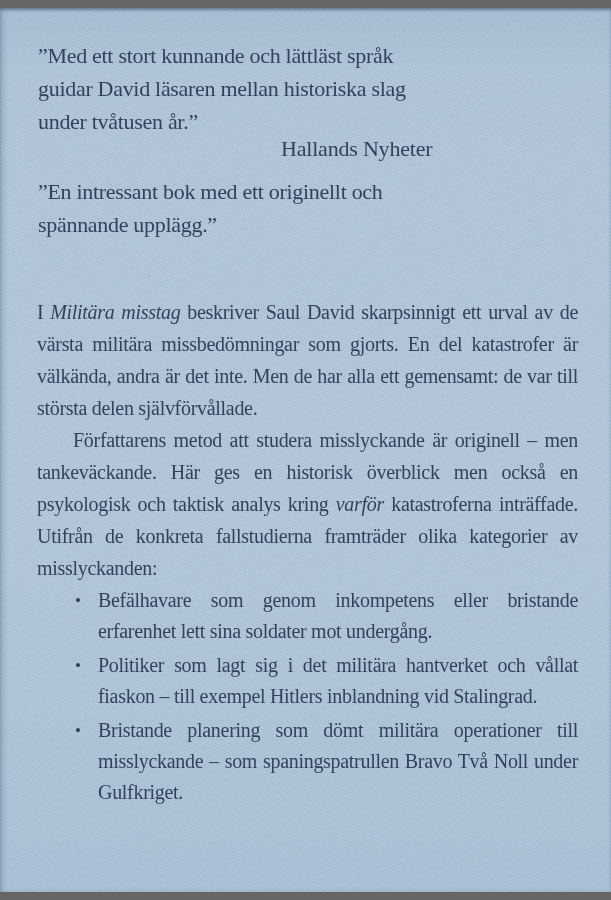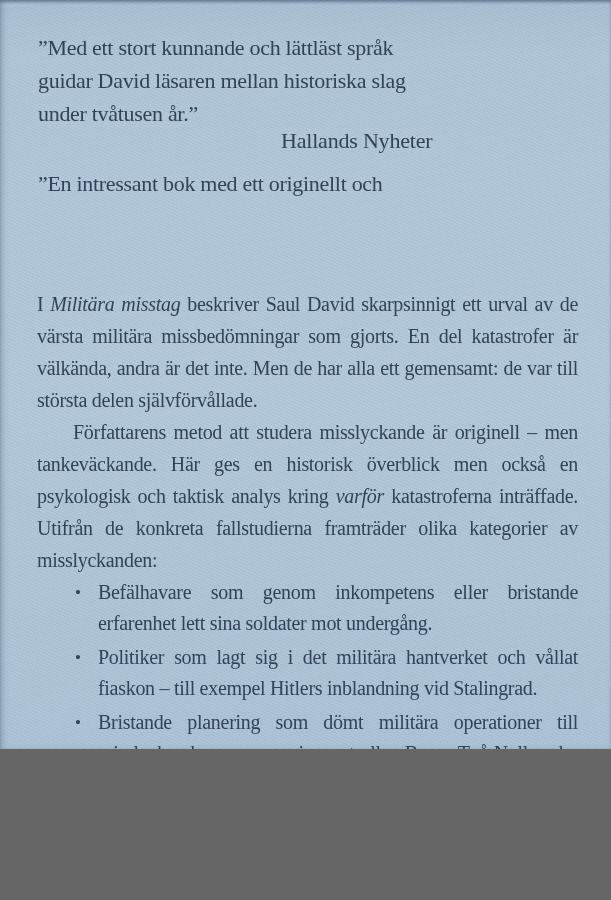--- a/index.html
+++ b/index.html
@@ -3,22 +3,22 @@
 <meta charset="utf-8">
 <style>
   html, body {
     margin: 0;
     padding: 0;
     background: #666;
   }
   .page {
     position: relative;
     width: 611px;
-    height: 749px;
-    margin: 0 auto;
+    height: 884px;
+    margin: 8px auto;
     overflow: hidden;
     font-family: "Liberation Serif", "DejaVu Serif", serif;
     color: #33425b;
     background-color: #aec3d6;
     background-image:
       repeating-linear-gradient(115deg, rgba(255,255,255,0.05) 0px, rgba(255,255,255,0.05) 1px, transparent 1px, transparent 3px),
       repeating-linear-gradient(25deg, rgba(58,82,110,0.05) 0px, rgba(58,82,110,0.05) 1px, transparent 1px, transparent 3px),
       linear-gradient(180deg, #a7bdd1 0%, #b0c5d8 8%, #b2c7d9 55%, #abc1d5 100%);
     box-shadow:
       inset 0 3px 3px -1px rgba(55,80,110,0.55),
@@ -100,20 +100,21 @@
   <section class="abs quote q1">
       <div class="line">”Med ett stort kunnande och lättläst språk</div>
       <div class="line">guidar David läsaren mellan historiska slag</div>
       <div class="line">under tvåtusen år.”</div>
     </section>
 
   <div class="abs source s1">Hallands Nyheter</div>
 
   <section class="abs quote q2">
       <div class="line">”En intressant bok med ett originellt och</div>
+      <div class="line">spännande upplägg.”</div>
     </section>
 
 
   <div class="abs body-text" id="bodyText">
       <p><span>I </span><em>Militära misstag</em><span> beskriver Saul David skarpsinnigt ett ur­val av de värsta militära missbedömningar som gjorts. En del katastrofer är välkända, andra är det inte. Men de har alla ett gemensamt: de var till största delen självförvållade.</span></p>
       <p class="ind"><span>Författarens metod att studera misslyckande är origi­nell – men tankeväckande. Här ges en historisk överblick men också en psykologisk och taktisk analys kring </span><em>varför</em><span> katastroferna inträffade. Utifrån de konkreta fallstudierna framträder olika kategorier av misslyckanden:</span></p>
     </div>
 
   <div class="abs bullets" id="bulletList">
       <div class="bullet-item">

